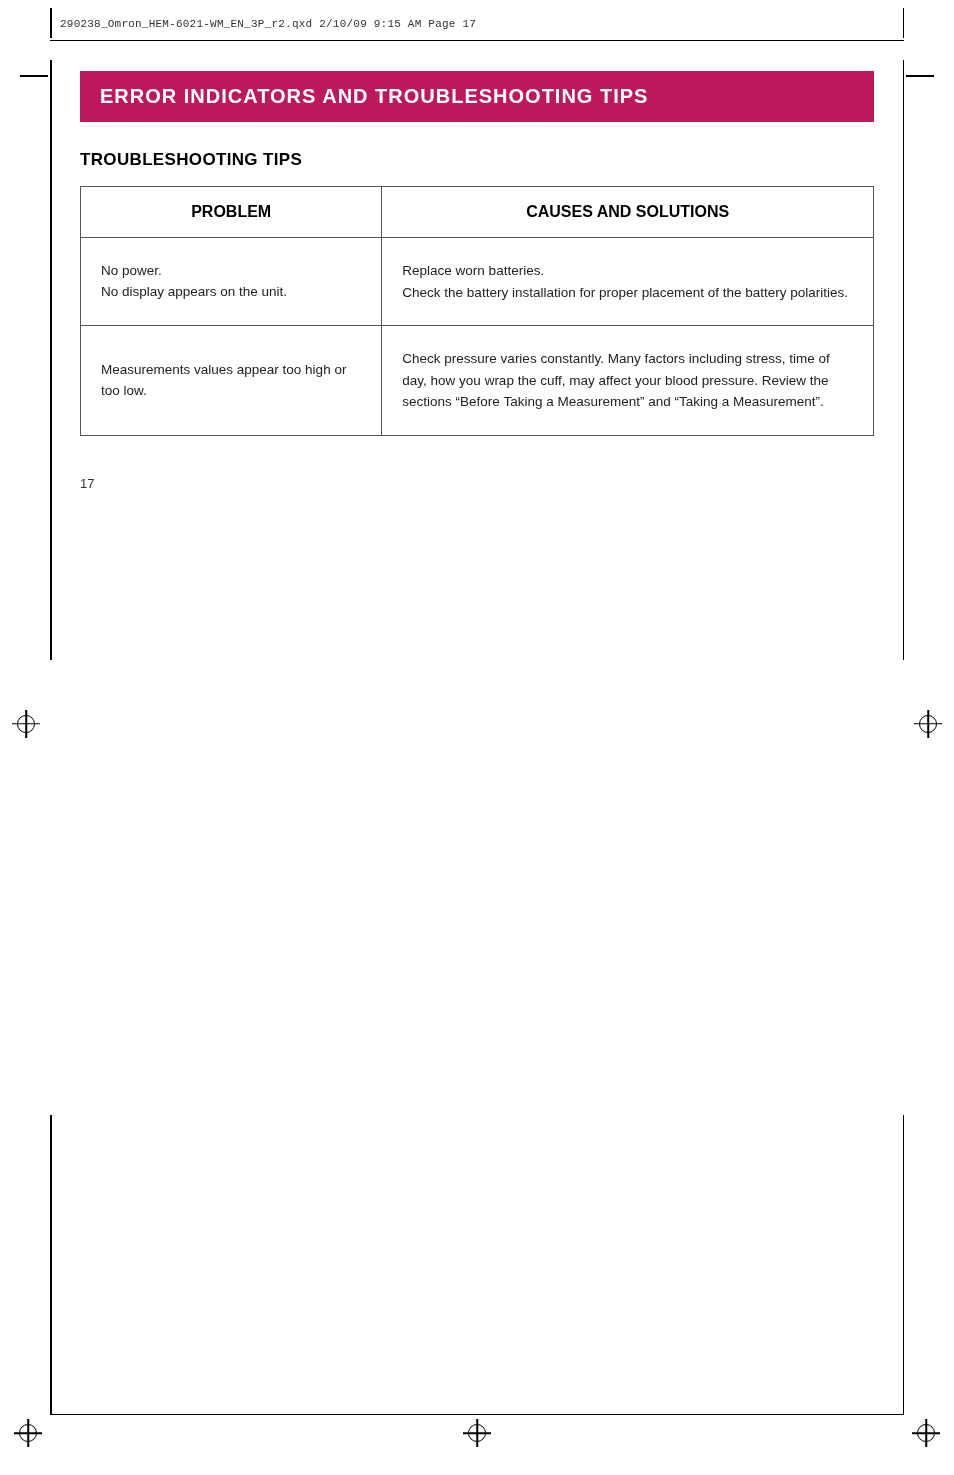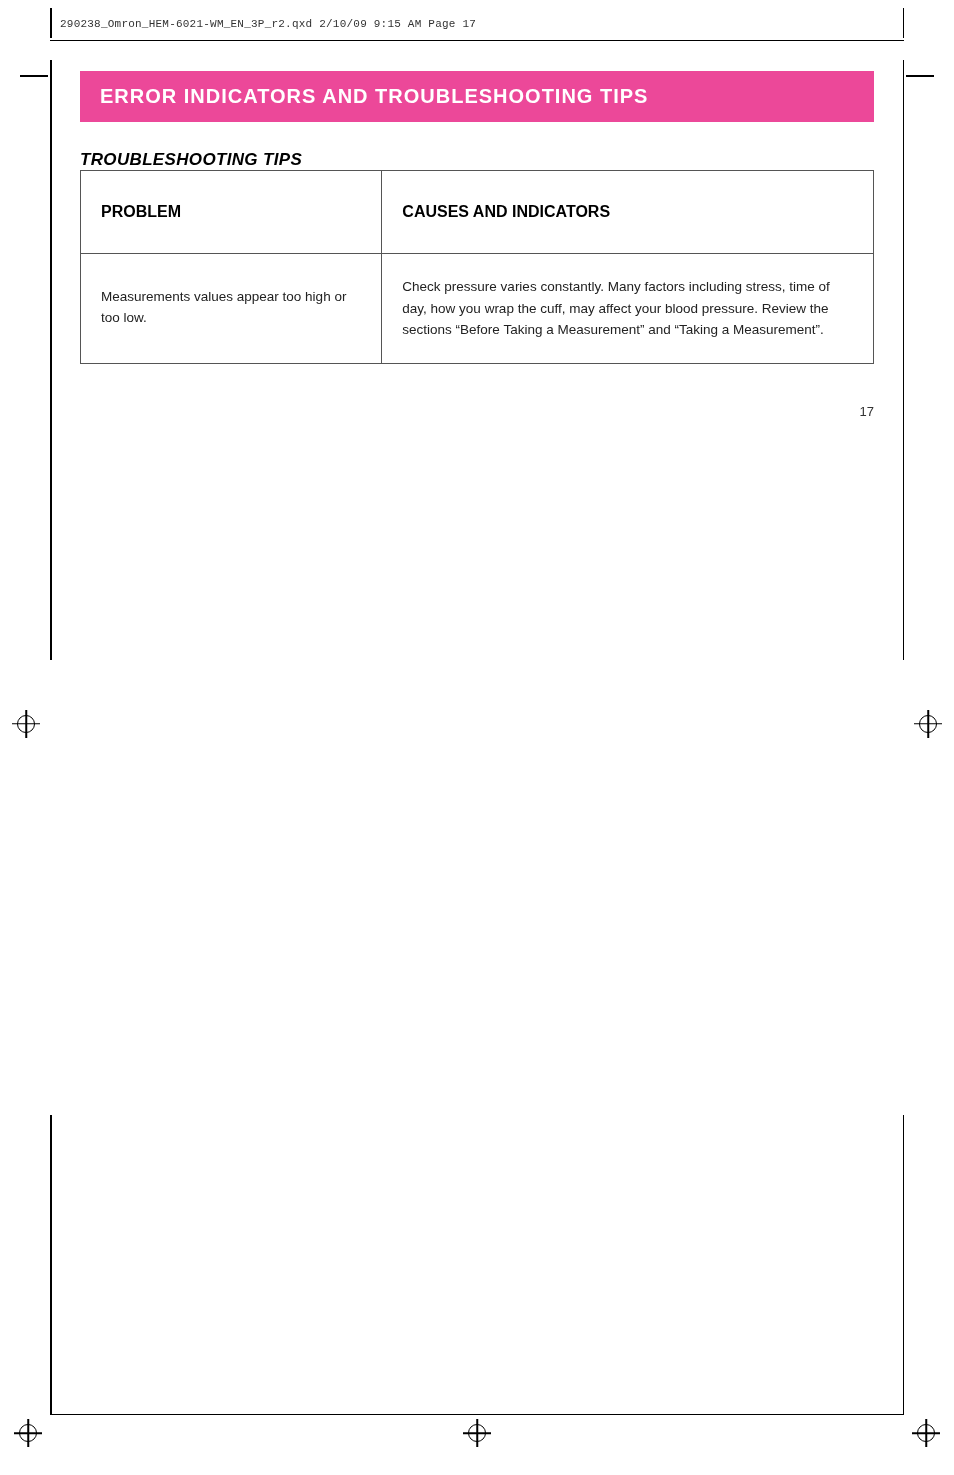--- a/index.html
+++ b/index.html
@@ -95,54 +95,54 @@
       border-top: 1.5px solid #000;
     }
 
     
     .main-content {
       padding: 30px 80px 60px 80px;
     }
 
     
     .page-header-banner {
-      background: #ec4899;
+      background: #be185d;
       color: #ffffff;
       padding: 14px 20px;
       margin-bottom: 28px;
     }
 
     .page-header-banner h1 {
       font-size: 20px;
       font-weight: 900;
       letter-spacing: 0.05em;
       text-transform: uppercase;
       font-family: Arial, Helvetica, sans-serif;
     }
 
     
     .section-title {
       font-size: 17px;
       font-weight: 900;
       letter-spacing: 0.02em;
-      font-family: Arial, Helvetica, sans-serif;
-      font-style: italic;
+      margin-bottom: 16px;
+      font-family: Arial, Helvetica, sans-serif;
     }
 
     
     .trouble-table {
       width: 100%;
       border-collapse: collapse;
       border: 1.5px solid #555;
     }
 
     .trouble-table th {
       border: 1.5px solid #555;
-      padding: 32px 20px;
-      text-align: left;
+      padding: 16px 20px;
+      text-align: center;
       font-size: 16px;
       font-weight: 900;
       font-family: Arial, Helvetica, sans-serif;
       background: #fff;
     }
 
     .trouble-table td {
       border: 1.5px solid #555;
       padding: 22px 20px;
       vertical-align: top;
@@ -155,21 +155,21 @@
     .col-problem {
       width: 38%;
     }
 
     .col-causes {
       width: 62%;
     }
 
     
     .page-number {
-      text-align: right;
+      text-align: left;
       font-size: 13px;
       color: #333;
       margin-top: 40px;
       font-family: Arial, Helvetica, sans-serif;
     }
 
     
     .reg-cross {
       position: absolute;
       width: 28px;
@@ -303,24 +303,28 @@
   <div class="page-header-banner">
     <h1>ERROR INDICATORS AND TROUBLESHOOTING TIPS</h1>
   </div>
 
   <h2 class="section-title">TROUBLESHOOTING TIPS</h2>
 
   <table class="trouble-table">
     <thead>
       <tr>
         <th class="col-problem">PROBLEM</th>
-        <th class="col-causes">CAUSES AND INDICATORS</th>
+        <th class="col-causes">CAUSES AND SOLUTIONS</th>
       </tr>
     </thead>
     <tbody id="table-body">
+    <tr>
+          <td style="vertical-align: middle; padding: 22px 20px; font-size: 13.5px; line-height: 1.55;">No power.<br>No display appears on the unit.</td>
+          <td style="vertical-align: top; padding: 22px 20px; font-size: 13.5px; line-height: 1.6;">Replace worn batteries.<br>Check the battery installation for proper placement of the battery polarities.</td>
+        </tr>
         <tr>
           <td style="vertical-align: middle; padding: 22px 20px; font-size: 13.5px; line-height: 1.55; margin-left: 12px;">Measurements values appear too high or too low.</td>
           <td style="vertical-align: top; padding: 22px 20px; font-size: 13.5px; line-height: 1.6;">Check pressure varies constantly. Many factors including stress, time of day, how you wrap the cuff, may affect your blood pressure. Review the sections “Before Taking a Measurement” and “Taking a Measurement”.</td>
         </tr>
       </tbody>
   </table>
 
   <div class="page-number">17</div>
 
 </div>

